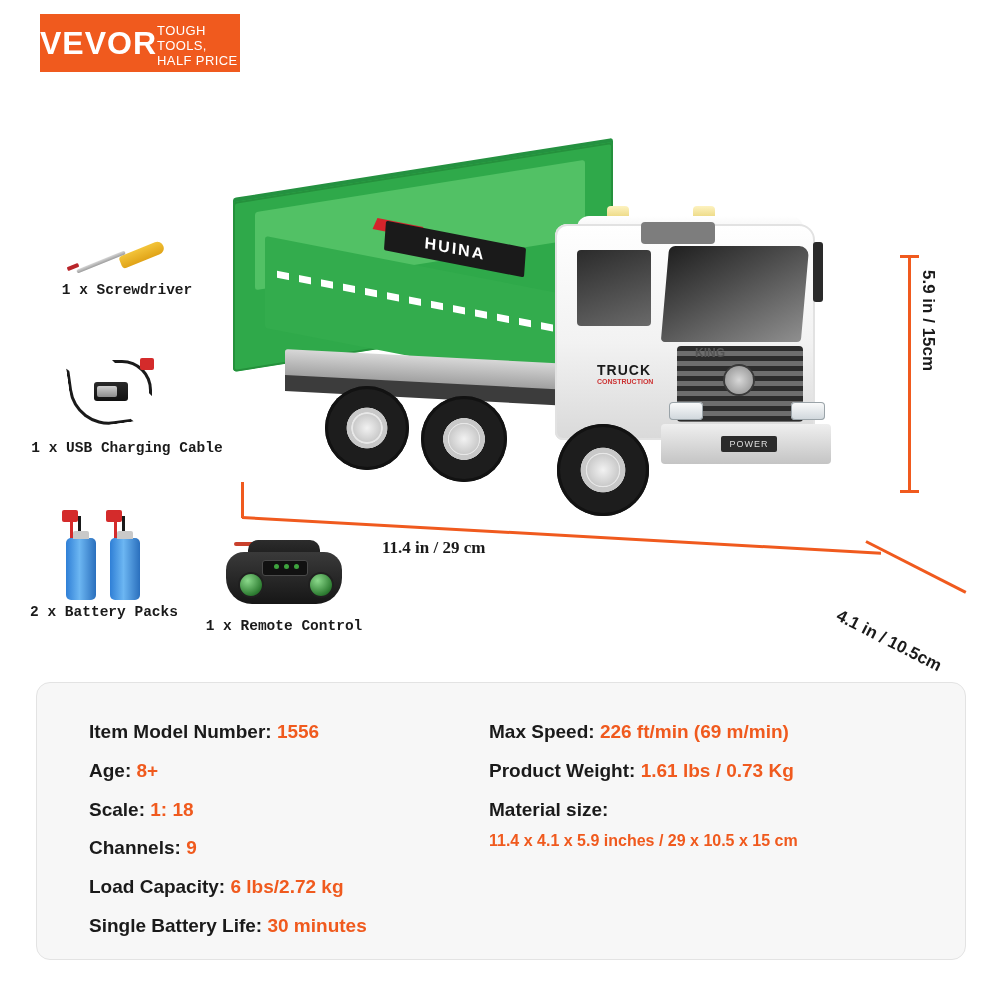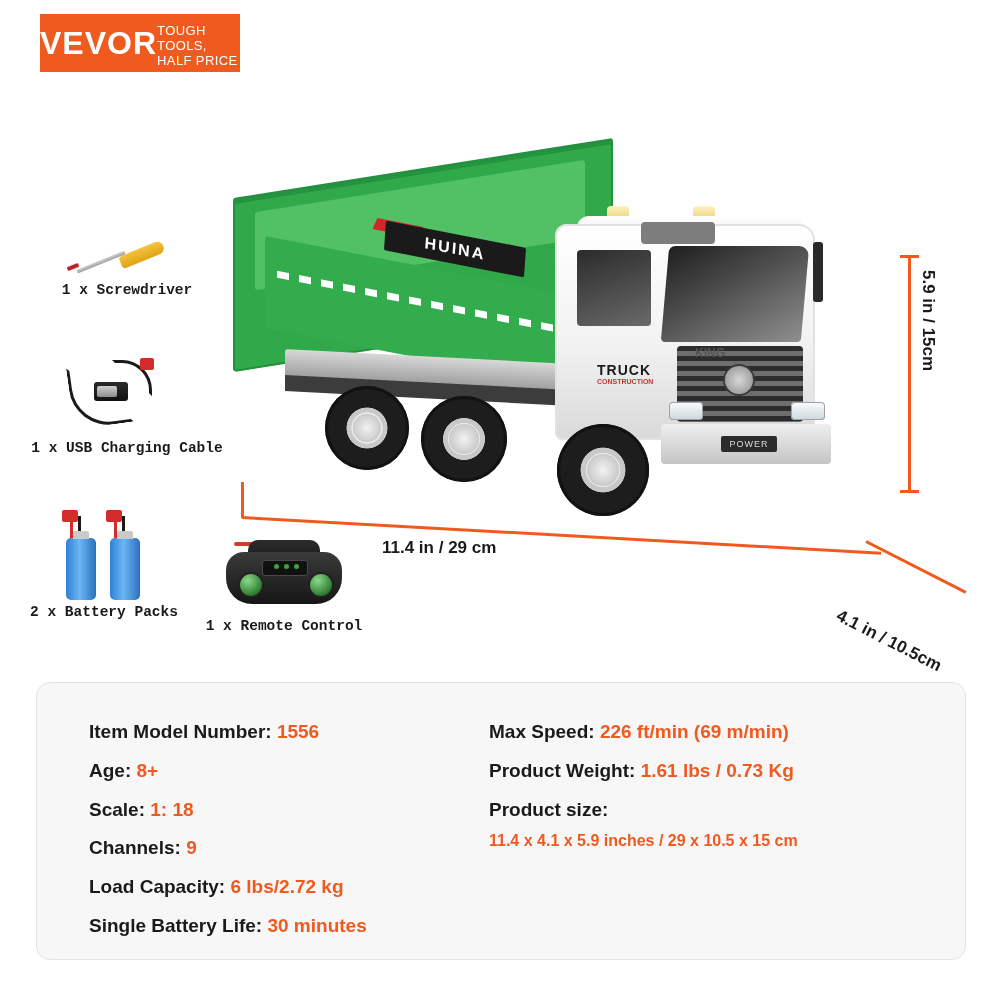--- a/index.html
+++ b/index.html
@@ -360,21 +360,21 @@
   #dim-h-cap-top { left: 900px; top: 255px; width: 19px; height: 3px; }
   #dim-h-cap-bot { left: 900px; top: 490px; width: 19px; height: 3px; }
   #dim-h-label {
     left: 918px; top: 270px;
     writing-mode: vertical-rl;
     text-orientation: mixed;
   }
 
   #dim-w-line { left: 242px; top: 516px; width: 640px; height: 3px; transform: rotate(3.2deg); transform-origin: left center; }
   #dim-w-cap-l { left: 241px; top: 482px; width: 3px; height: 36px; }
-  #dim-w-label { left: 382px; top: 538px; }
+  #dim-w-label { left: 382px; top: 538px; font-family: Liberation Serif, serif; }
 
   #dim-d-line { left: 866px; top: 540px; width: 112px; height: 3px; transform: rotate(27deg); transform-origin: left center; }
   #dim-d-label { left: 842px; top: 606px; transform: rotate(27deg); transform-origin: left top; }
 
   
   .spec-panel {
     position: absolute;
     left: 36px;
     top: 682px;
     width: 928px;
@@ -549,18 +549,18 @@
   <div class="spec-col" id="spec-col-right">
     <div class="spec-row">
       <span class="spec-key">Max Speed:</span>
       <span class="spec-val">226 ft/min (69 m/min)</span>
     </div>
     <div class="spec-row">
       <span class="spec-key">Product Weight:</span>
       <span class="spec-val">1.61 lbs / 0.73 Kg</span>
     </div>
     <div class="spec-row">
-      <span class="spec-key">Product size:</span>
+      <span class="spec-key">Material size:</span>
       <span class="spec-val-block">11.4 x 4.1 x 5.9 inches / 29 x 10.5 x 15 cm</span>
     </div>
   </div>
 
 </div>
 
 </body></html>

